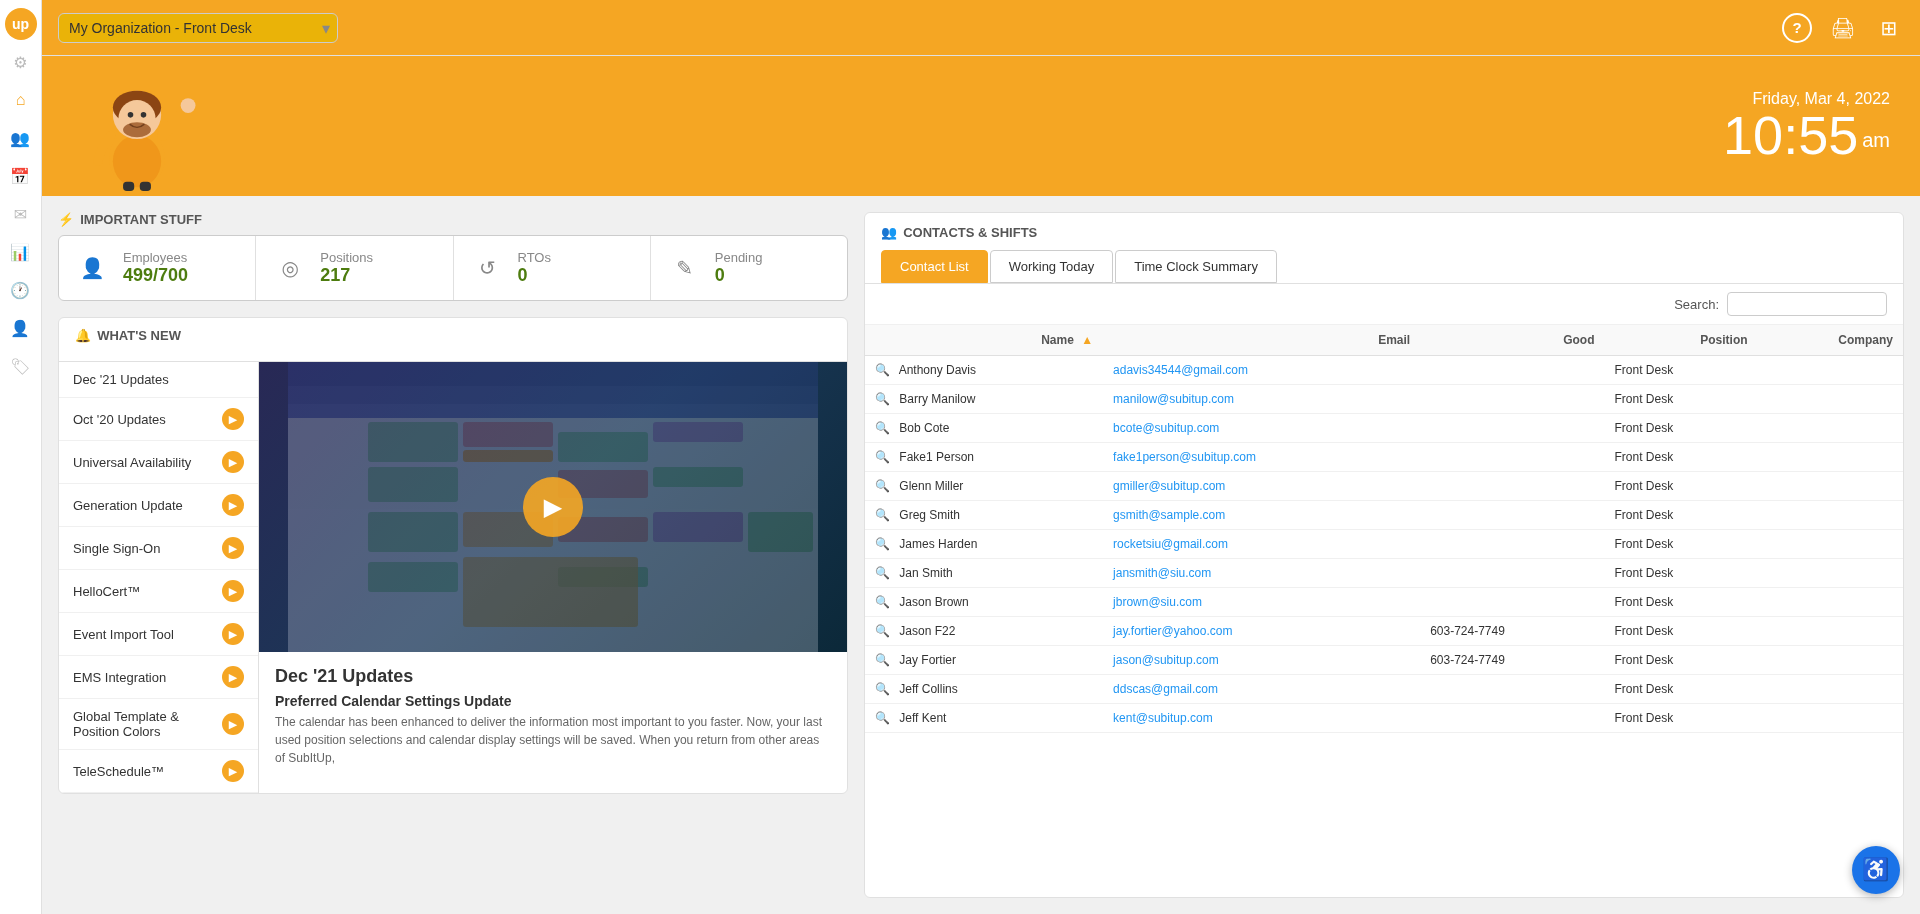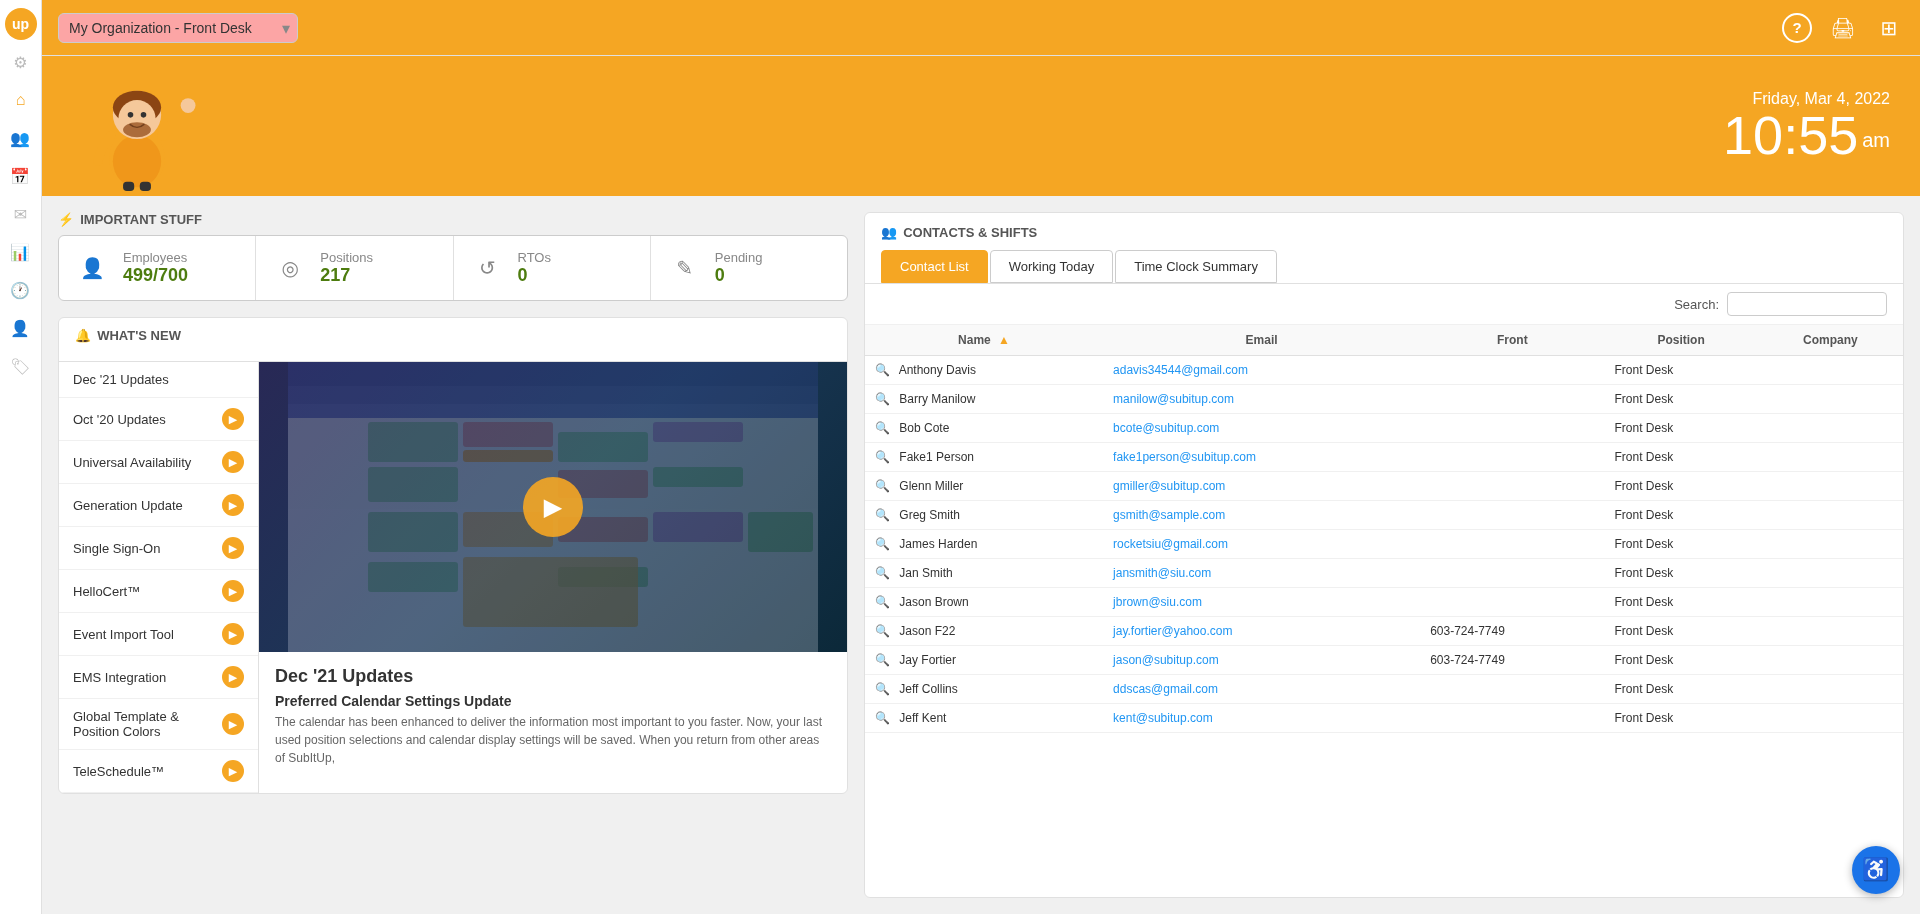--- a/index.html
+++ b/index.html
@@ -59,27 +59,27 @@
       background: #f5a623;
       border-radius: 50%;
       display: flex;
       align-items: center;
       justify-content: center;
       color: #fff;
       font-weight: bold;
       font-size: 14px;
     }
     .org-dropdown {
-      background: #fca5a5;
+      background: #eab308;
       border: 1px solid #ccc;
       border-radius: 6px;
       padding: 6px 28px 6px 10px;
       font-size: 14px;
       color: #333;
-      width: 240px;
+      width: 280px;
       appearance: none;
       cursor: pointer;
       position: relative;
     }
     .org-selector {
       position: relative;
       display: inline-block;
     }
     .org-selector::after {
       content: '▾';
@@ -403,21 +403,21 @@
       overflow-y: auto;
     }
     .contacts-table {
       width: 100%;
       border-collapse: collapse;
       font-size: 12px;
     }
     .contacts-table th {
       background: #f9f9f9;
       padding: 8px 10px;
-      text-align: center;
+      text-align: right;
       font-weight: 600;
       color: #555;
       border-bottom: 1px solid #e0e0e0;
       white-space: nowrap;
       position: sticky;
       top: 0;
     }
     .contacts-table th .sort-arrow {
       color: #f5a623;
       margin-left: 4px;
@@ -680,21 +680,21 @@
           <div class="contacts-search-row">
             <span class="search-label">Search:</span>
             <input class="search-input" type="text" style="">
           </div>
           <div class="contacts-table-wrap">
             <table class="contacts-table">
               <thead>
                 <tr>
                   <th>Name <span class="sort-arrow">▲</span></th>
                   <th>Email</th>
-                  <th>Front</th>
+                  <th>Good</th>
                   <th>Position</th>
                   <th>Company</th>
                 </tr>
               </thead>
               <tbody id="contacts-tbody">
               <tr>
       <td>
         <span style="color:#aaa;margin-right:6px;font-size:12px;">🔍</span>
         <span>Anthony Davis</span>
       </td>

